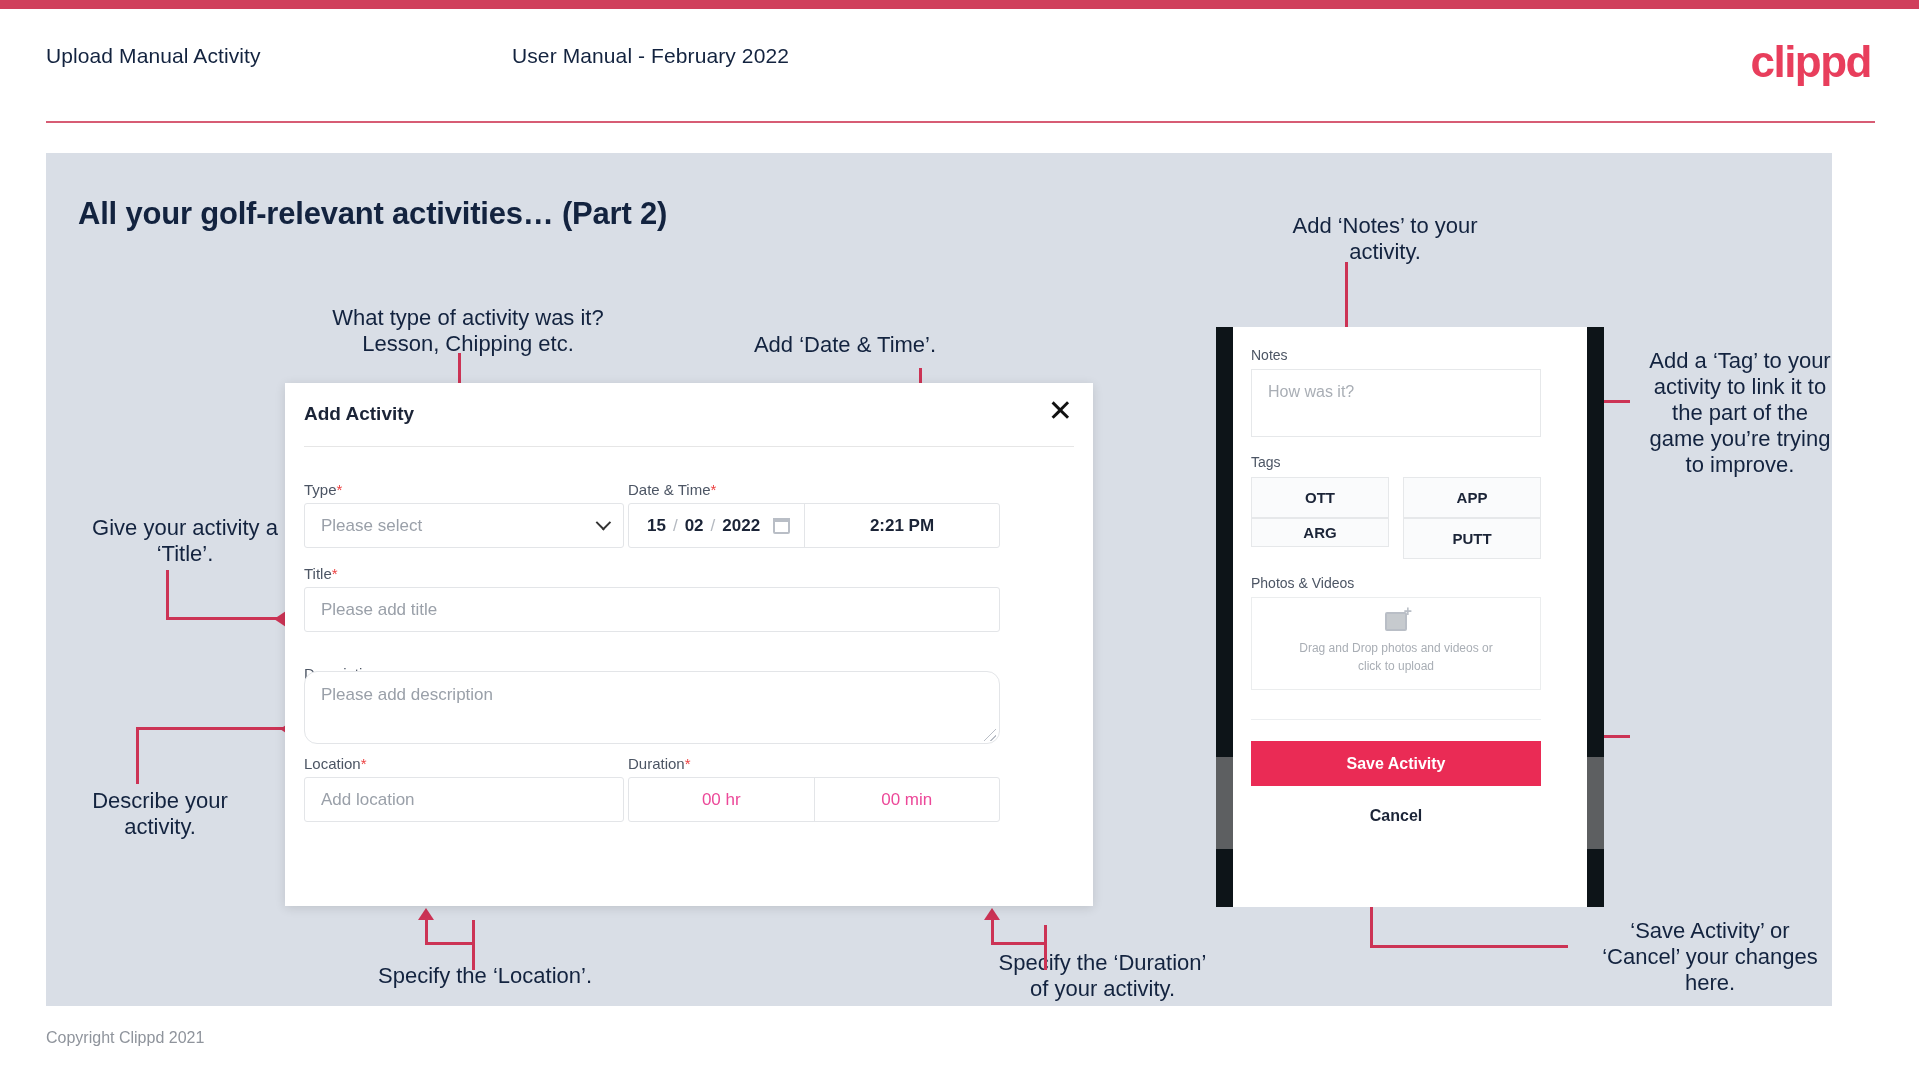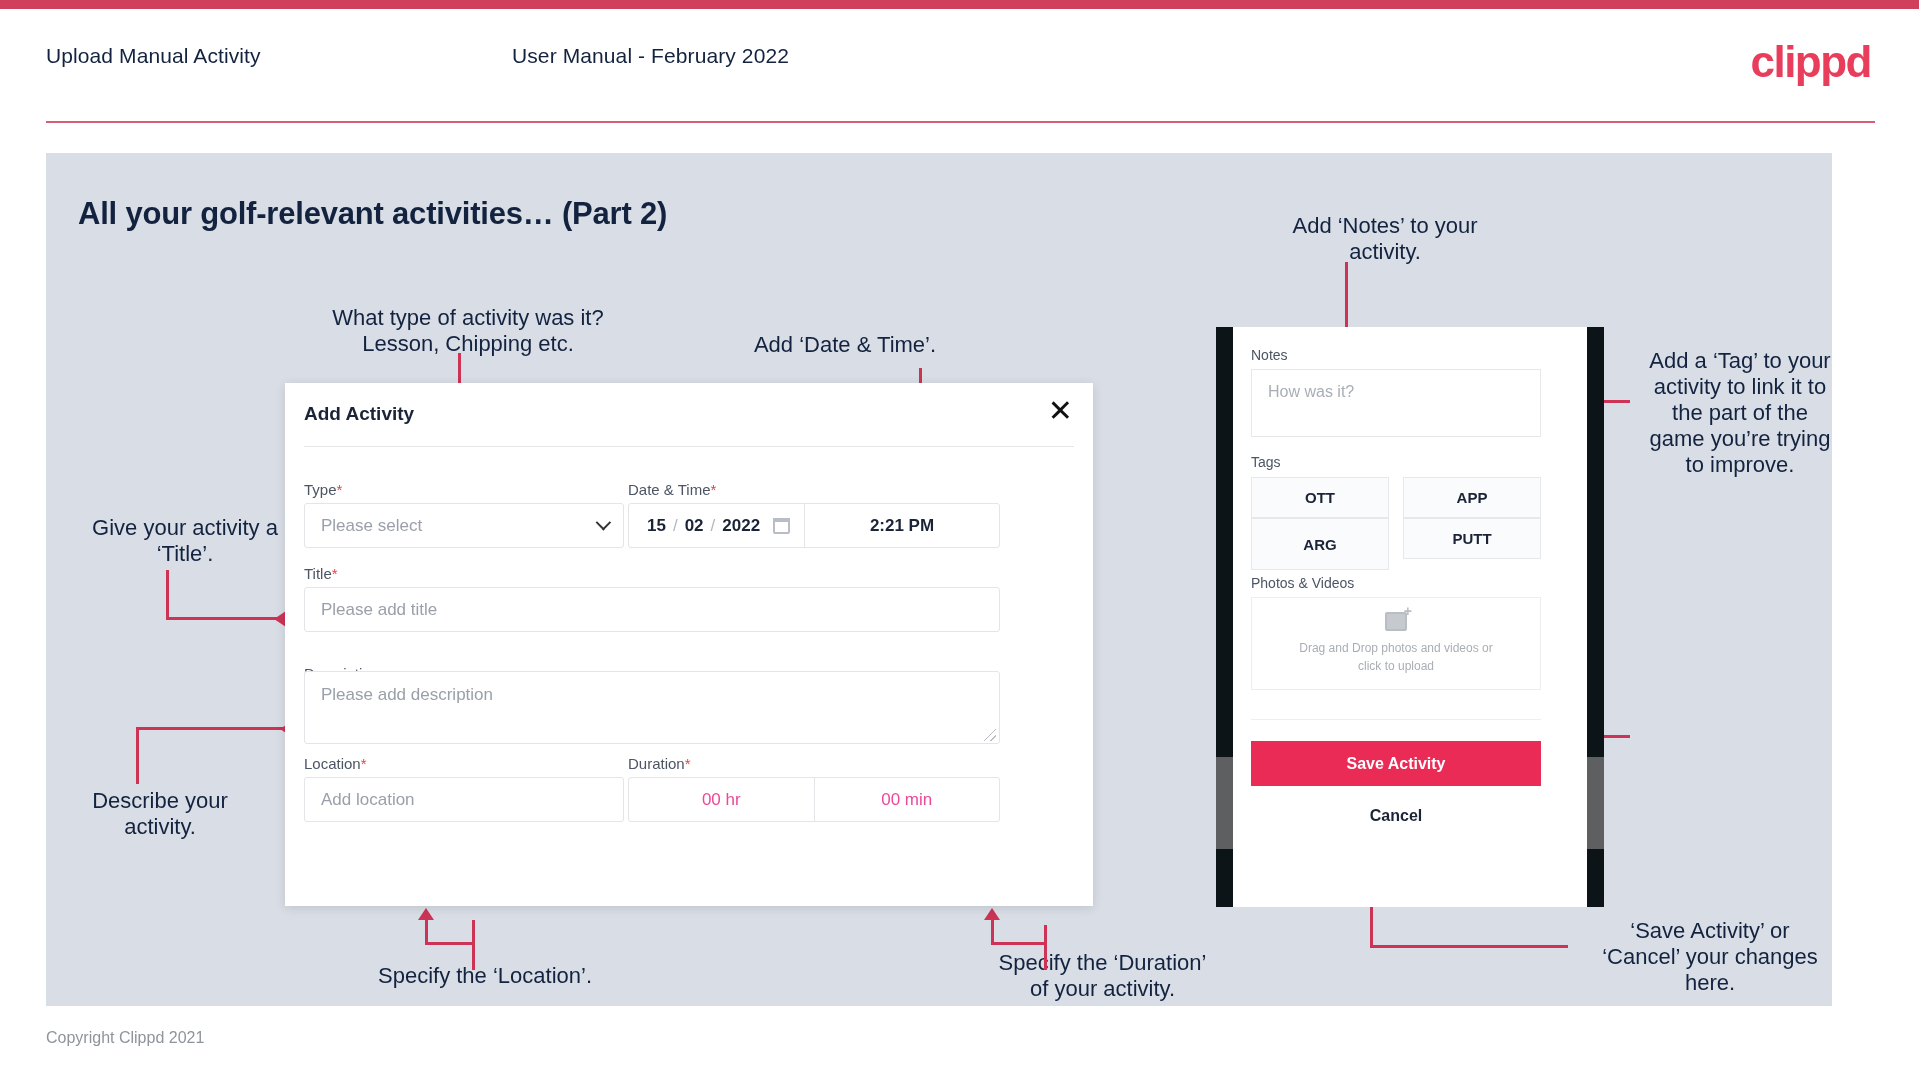--- a/index.html
+++ b/index.html
@@ -137,21 +137,21 @@
   .dur-box {
     position:absolute; display:flex; align-items:center;
     border:1px solid #e3e5e8; border-radius:3px; background:#fff;
   }
   .dur-cell {
     flex:1; display:flex; align-items:center; justify-content:center; height:100%;
     font-size:17px; color:#ec4899;
   }
   .dur-cell + .dur-cell { border-left:1px solid #e3e5e8; }
   .ta {
-    position:absolute; border:1px solid #e3e5e8; border-radius:3px; background:#fff;
+    position:absolute; border:1px solid #e3e5e8; border-radius:13px; background:#fff;
     font-size:17px; color:#9aa0a9; padding:13px 0 0 16px;
   }
   .ta-grip {
     position:absolute; right:3px; bottom:2px; width:12px; height:12px;
     background:
       linear-gradient(135deg, transparent 46%, #b9bec6 46%, #b9bec6 54%, transparent 54%),
       linear-gradient(135deg, transparent 72%, #b9bec6 72%, #b9bec6 80%, transparent 80%);
   }
 
   
@@ -365,21 +365,21 @@
     <div class="phone-screen">
 
       <div class="ph-label" style="left:18px; top:20px;">Notes</div>
       <div class="ph-inp" style="left:18px; top:42px; width:290px; height:68px;">
         <span>How was it?</span>
       </div>
 
       <div class="ph-label" style="left:18px; top:127px;">Tags</div>
       <div class="tag-btn" style="left:18px; top:150px; width:138px; height:41px;">OTT</div>
       <div class="tag-btn" style="left:170px; top:150px; width:138px; height:41px;">APP</div>
-      <div class="tag-btn" style="left:18px; top:191px; width:138px; height:52px;">ARG</div>
+      <div class="tag-btn" style="left:18px; top:191px; width:138px; height:29px;">ARG</div>
       <div class="tag-btn" style="left:170px; top:191px; width:138px; height:41px;">PUTT</div>
 
       <div class="ph-label" style="left:18px; top:248px;">Photos &amp; Videos</div>
       <div class="drop-zone" style="left:18px; top:270px; width:290px; height:93px;">
         <div class="dz-icon"></div>
         <div class="dz-text">
           <div>Drag and Drop photos and videos or</div>
           <div>click to upload</div>
         </div>
       </div>

